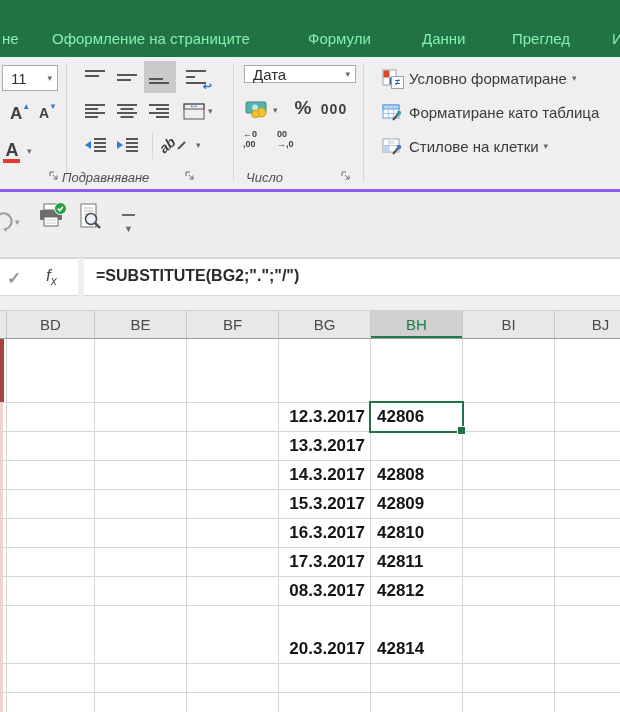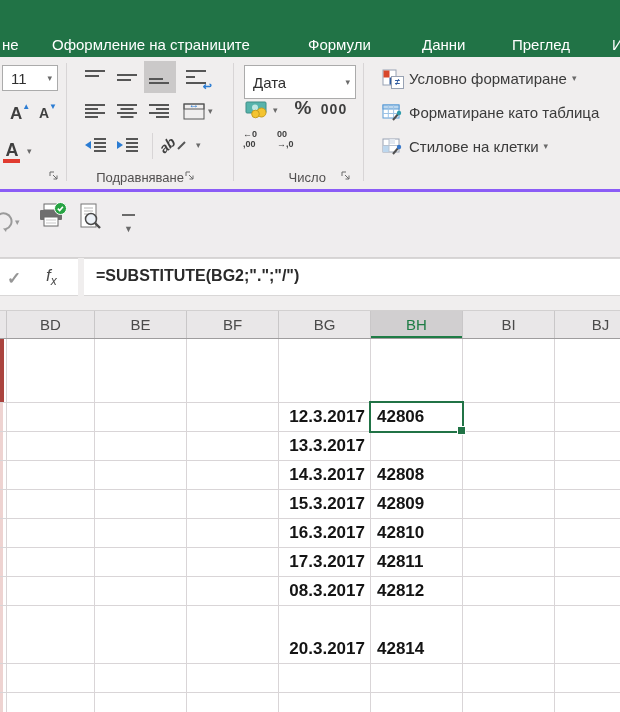--- a/index.html
+++ b/index.html
@@ -3,27 +3,27 @@
 <meta charset="utf-8">
 <style>
   html,body{margin:0;padding:0;}
   .app{position:relative;width:620px;height:712px;overflow:hidden;
        background:var(--ribbon_bg,#f0eeee);
        font-family:"Liberation Sans", sans-serif;
        -webkit-font-smoothing:antialiased;}
 
   
   .tabbar{position:absolute;left:0;top:0;width:620px;height:57px;background:var(--tab_green,#217346);}
-  .tab{position:absolute;top:32px;height:26px;line-height:26px;color:#ffffff;font-size:15px;white-space:nowrap;cursor:default;}
+  .tab{position:absolute;top:26px;height:26px;line-height:26px;color:#86efac;font-size:15px;white-space:nowrap;cursor:default;}
 
   
   .ribbon{position:absolute;left:0;top:57px;width:620px;height:135px;background:var(--ribbon_bg,#f0eeee);border-bottom:3px solid #8b5cf6;box-sizing:border-box;}
   .vdiv{position:absolute;top:6px;height:118px;width:1px;background:#d8d5d6;}
   .minidiv{position:absolute;width:1px;background:#d8d5d6;}
-  .grouplabel{position:absolute;top:112px;height:18px;line-height:18px;font-size:13px;color:#514f4f;text-align:right;white-space:nowrap;}
+  .grouplabel{position:absolute;top:112px;height:18px;line-height:18px;font-size:13px;color:#514f4f;text-align:left;white-space:nowrap;font-style:italic;}
   .launcher{position:absolute;top:113px;width:12px;height:12px;}
   .ibtn{position:absolute;display:flex;align-items:center;justify-content:center;background:transparent;border:none;padding:0;cursor:default;}
   .sel{background:#cbc9c9;}
   .caret{font-size:9px;color:#6a6a6a;line-height:1;}
   .combo{position:absolute;background:#fff;border:1px solid #ababab;box-sizing:border-box;display:flex;align-items:center;font-size:15px;color:#2f2f2f;}
   .combo .val{padding-left:8px;flex:1;}
   .combo .caret{margin-right:5px;}
   .fontA{font-size:17px;font-weight:bold;color:#3f3f3f;line-height:1;}
   .tri{font-size:8px;line-height:1;color:var(--accent_blue,#2b7cd3);position:relative;top:-6px;}
   .fontcolorA{font-size:18px;font-weight:bold;color:#3f3f3f;line-height:1;}
@@ -206,21 +206,21 @@
     <span class="caret" style="position:absolute;left:196px;top:84px">▾</span>
 
     <div class="grouplabel" style="left:62px;width:122px">Подравняване</div>
     <div class="launcher" style="left:184px">
       <svg width="12" height="12" viewBox="0 0 12 12">
           <path d="M2 2h4M2 2v4" stroke="#6a6a6a" fill="none"></path>
           <path d="M5 5l4 4M9 5.5V9H5.5" stroke="#6a6a6a" fill="none"></path>
         </svg>
     </div>
 
-    <div class="combo" style="left:244px;top:8px;width:112px;height:34px">
+    <div class="combo" style="left:244px;top:8px;width:112px;height:18px">
       <span class="val">Дата</span>
       <span class="caret">▾</span>
     </div>
     <div class="ibtn" style="left:244px;top:40px;width:26px;height:24px">
       <svg width="24" height="20">
           <rect x="1" y="3" width="20" height="11" rx="1" fill="#56b3ab" stroke="#3e8e87"></rect>
           <circle cx="10" cy="8.5" r="3" fill="#bfe6e2"></circle>
           <circle cx="16.5" cy="13.5" r="4.5" fill="#f4c430" stroke="#c79d1e"></circle>
           <circle cx="10.5" cy="15" r="3.8" fill="#f4c430" stroke="#c79d1e"></circle>
         </svg>

